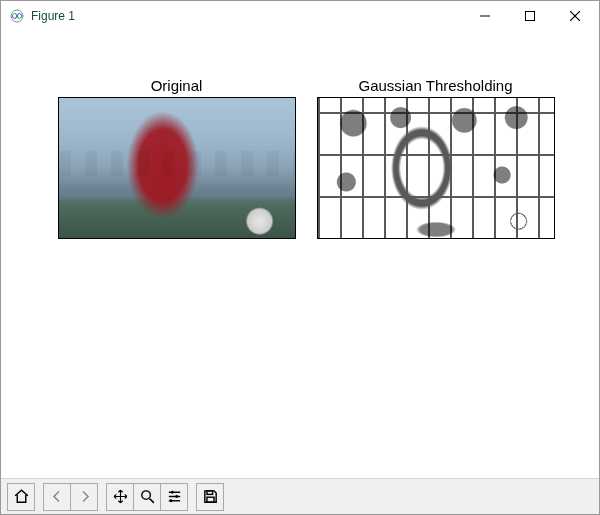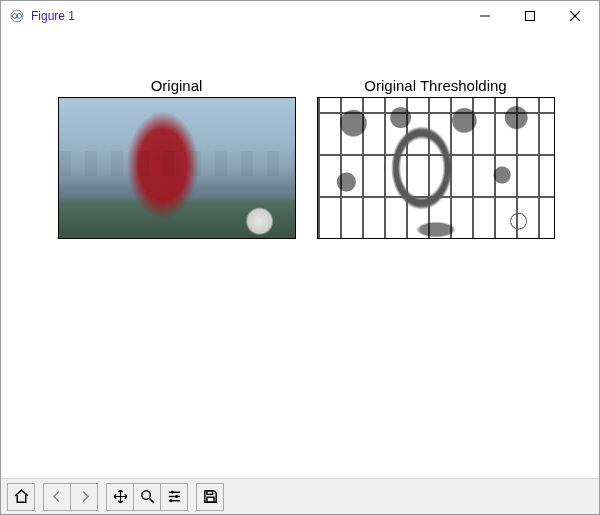--- a/index.html
+++ b/index.html
@@ -13,21 +13,21 @@
     display: flex;
     flex-direction: column;
   }
   .titlebar {
     height: 30px;
     display: flex;
     align-items: center;
     padding: 0 2px 0 8px;
     background: #fff;
     font-size: 12px;
-    color: #4c1d95;
+    color: #14532d;
   }
   .titlebar .app-icon {
     width: 16px; height: 16px;
     margin-right: 6px;
     display: inline-flex; align-items: center; justify-content: center;
   }
   .titlebar .title { flex: 0 0 auto; }
   .titlebar .spacer { flex: 1; }
   .winbtn {
     width: 45px; height: 28px;
@@ -178,21 +178,21 @@
 <div class="content">
   <div class="plot-grid">
 
     <div class="subplot">
       <div class="subplot-title">Original</div>
       <div class="imgbox img-original"></div>
     </div>
 
 
     <div class="subplot">
-      <div class="subplot-title">Original Thresholding</div>
+      <div class="subplot-title">Gaussian Thresholding</div>
       <div class="imgbox img-thresh img-gauss"></div>
     </div>
 
     <div class="subplot"></div>
   </div>
 </div>
 
 <div class="toolbar">
   <div class="tbgroup">
     <div class="tbtn">

